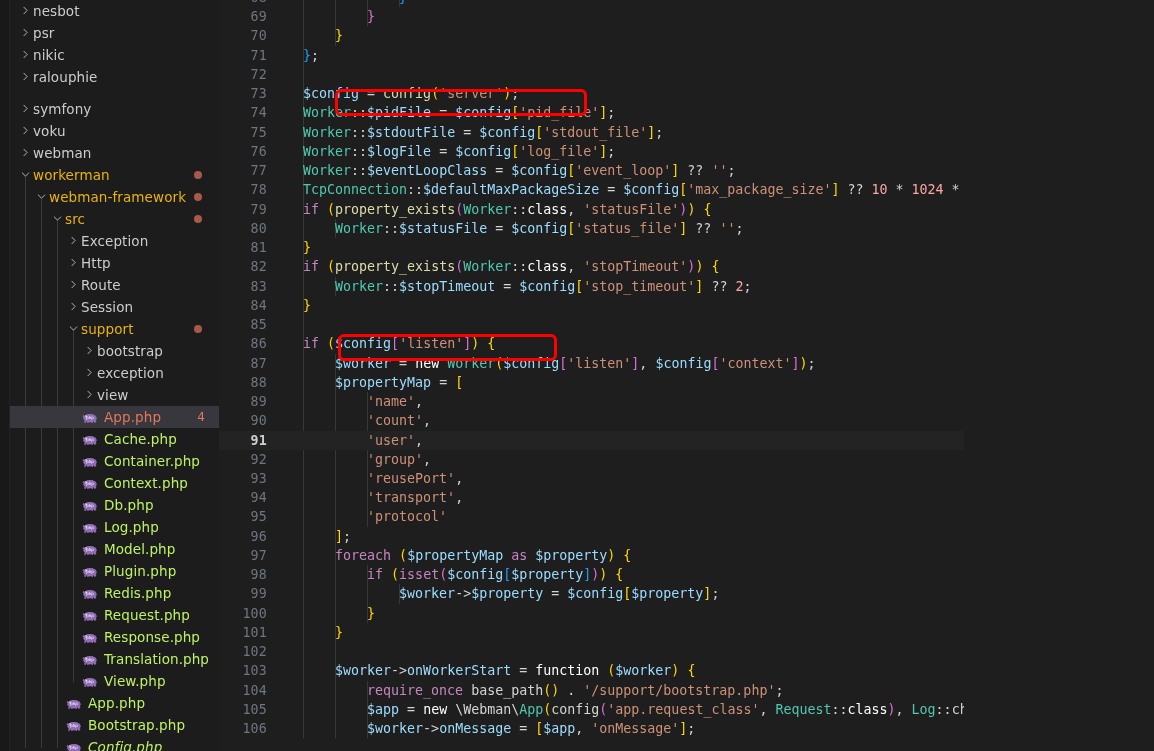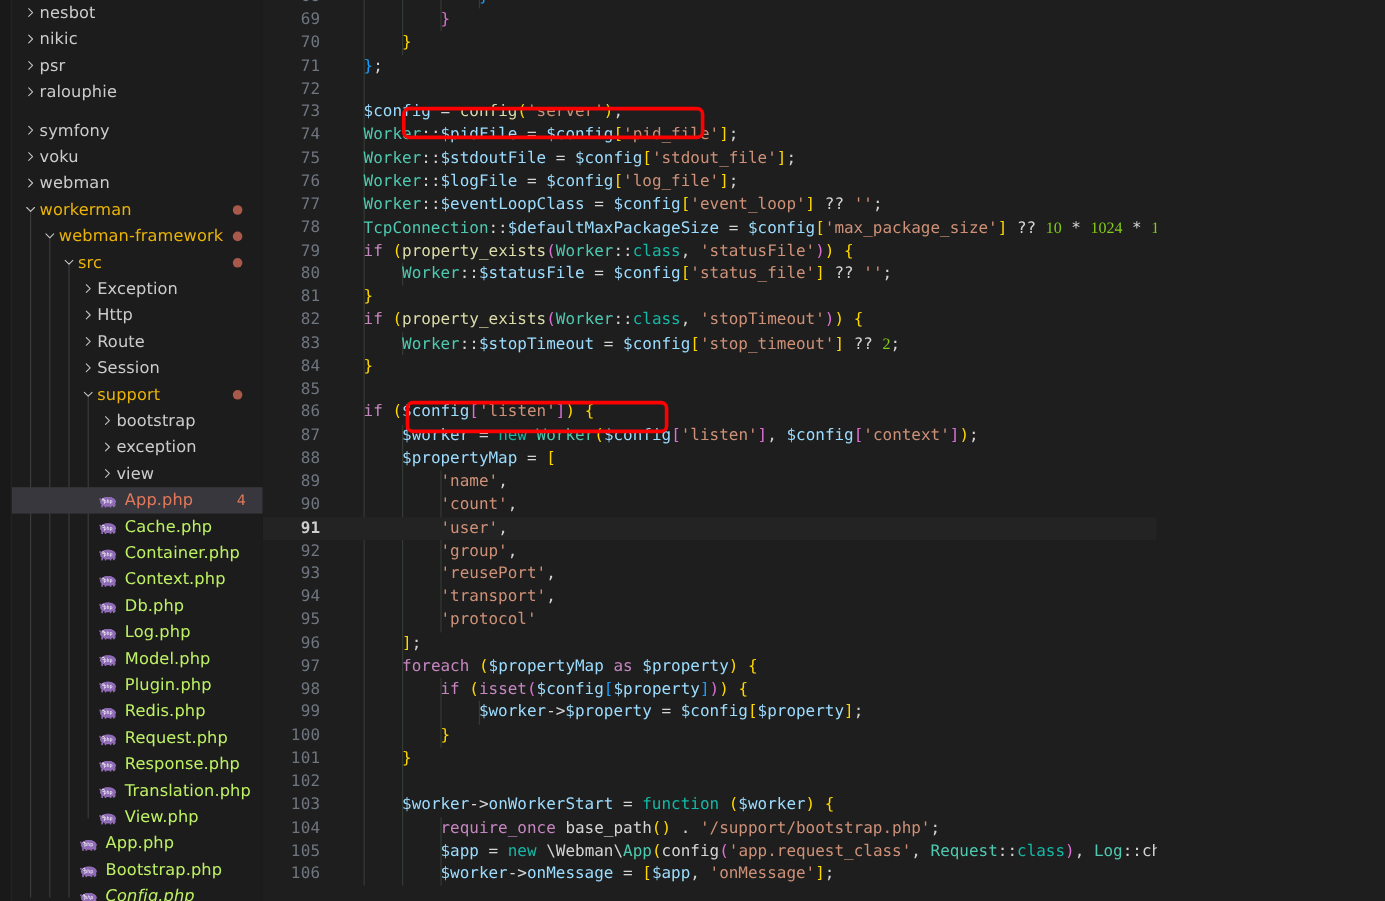--- a/index.html
+++ b/index.html
@@ -70,23 +70,23 @@
   .txt{position:absolute;left:68px;top:0;}
   
   .guides{position:absolute;left:0;top:0;right:0;bottom:0;pointer-events:none;}
   .guide{position:absolute;width:1px;background:#333a33;}
 
   
   .t-var{color:#9cdcfe;}
   .t-fn{color:#dcdcaa;}
   .t-str{color:#ce9178;}
   .t-kw{color:#c586c0;}
-  .t-kw2{color:#14b8a6;}
+  .t-kw2{color:#ffffff;}
   .t-cls{color:#4ec9b0;}
-  .t-num{color:#84cc16;font-family:Liberation Serif, serif;}
+  .t-num{color:#fca5a5;}
   .t-p1{color:#ffd700;}
   .t-p2{color:#da70d6;}
   .t-p3{color:#179fff;}
   .t-plain{color:#d4d4d4;}
   .t-prop{color:#9cdcfe;}
 
   
   .annot{
     position:absolute;border:3px solid #fe0000;border-radius:6px;
     pointer-events:none;box-sizing:border-box;
@@ -114,29 +114,29 @@
             </svg>
           </span>
           <span class="lbl">nesbot</span>
         </li>
         <li class="row" style="padding-left: 8px;">
           <span class="twisty">
             <svg width="11" height="11" viewBox="0 0 16 16">
               <path d="M5.7 3.3 10.4 8l-4.7 4.7" fill="none" stroke="#c5c5c5" stroke-width="1.3" stroke-linecap="round" stroke-linejoin="round"></path>
             </svg>
           </span>
+          <span class="lbl">psr</span>
+        </li>
+        <li class="row" style="padding-left: 8px;">
+          <span class="twisty">
+            <svg width="11" height="11" viewBox="0 0 16 16">
+              <path d="M5.7 3.3 10.4 8l-4.7 4.7" fill="none" stroke="#c5c5c5" stroke-width="1.3" stroke-linecap="round" stroke-linejoin="round"></path>
+            </svg>
+          </span>
           <span class="lbl">nikic</span>
-        </li>
-        <li class="row" style="padding-left: 8px;">
-          <span class="twisty">
-            <svg width="11" height="11" viewBox="0 0 16 16">
-              <path d="M5.7 3.3 10.4 8l-4.7 4.7" fill="none" stroke="#c5c5c5" stroke-width="1.3" stroke-linecap="round" stroke-linejoin="round"></path>
-            </svg>
-          </span>
-          <span class="lbl">psr</span>
         </li>
         <li class="row" style="padding-left: 8px;">
           <span class="twisty">
             <svg width="11" height="11" viewBox="0 0 16 16">
               <path d="M5.7 3.3 10.4 8l-4.7 4.7" fill="none" stroke="#c5c5c5" stroke-width="1.3" stroke-linecap="round" stroke-linejoin="round"></path>
             </svg>
           </span>
           <span class="lbl">ralouphie</span>
         </li>
         <li class="row" style="padding-left: 8px; margin-top: 10px;">

